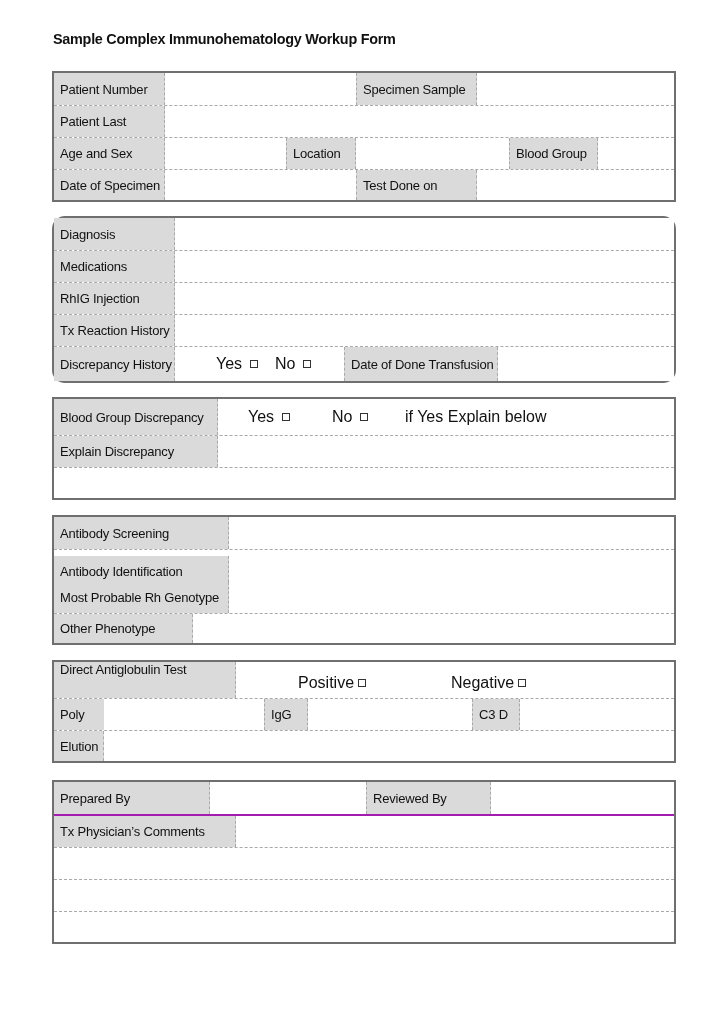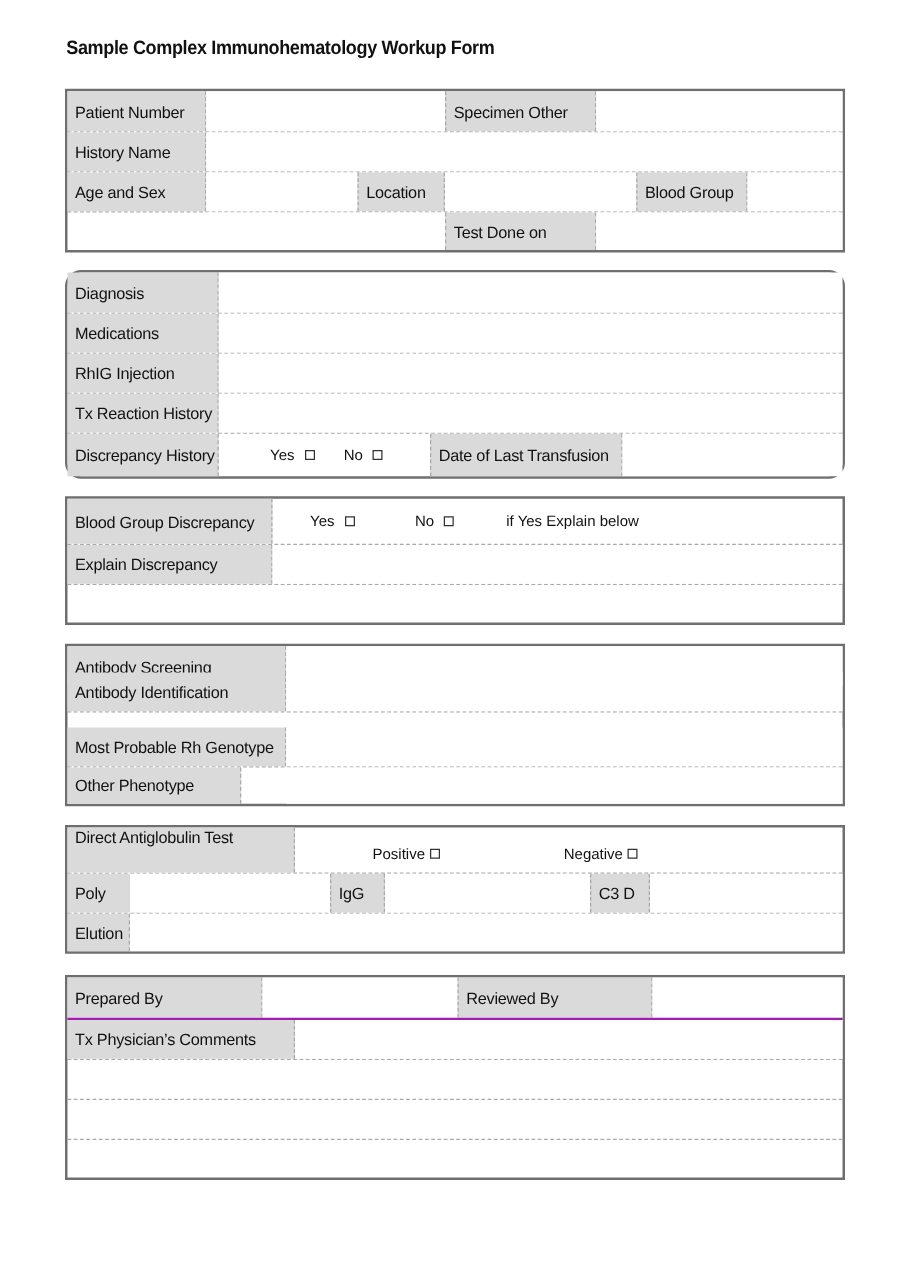--- a/index.html
+++ b/index.html
@@ -9,49 +9,50 @@
            letter-spacing: -0.3px; transform: scaleX(0.93); transform-origin: left top; white-space: nowrap; }
   .box { position: absolute; left: 52px; width: 624px; border: 2px solid #6f6f6f; border-right-width: 2px; box-sizing: border-box; background: #fff; }
   .row { position: absolute; left: 0; right: 0; border-bottom: 1px dashed #a9a9a9; box-sizing: border-box; }
   .row.last { border-bottom: none; }
   .cell { position: absolute; top: 0; bottom: 0; box-sizing: border-box; font-size: 13px;
           display: flex; align-items: center; padding-left: 6px; white-space: nowrap;
           letter-spacing: -0.2px; }
   .lbl { background: #dadada; border-right: 1px dashed #a9a9a9; }
   .lbl.bl { border-left: 1px dashed #a9a9a9; }
   .val { background: #fff; }
-  .opt { position: absolute; top: 0; bottom: 0; display: flex; align-items: center; font-size: 12px; white-space: nowrap; }
+  .opt { position: absolute; top: 0; bottom: 0; display: flex; align-items: center; font-size: 16px; white-space: nowrap; }
   .chk { display: inline-block; width: 8px; height: 8px; border: 1px solid #333; margin-left: 8px; box-sizing: border-box; vertical-align: middle; }
   .chk.tight { margin-left: 4px; }
 </style>
 </head>
 <body>
 
 <div class="title">Sample Complex Immunohematology Workup Form</div>
 
 <div class="box" style="top:71px; height:131px;">
   <div class="row" style="top:0; height:33px;">
     <div class="cell lbl" style="left:0; width:111px;">Patient Number</div>
     <div class="cell val" style="left:111px; width:191px;"></div>
-    <div class="cell lbl bl" style="left:302px; width:121px;">Specimen Other</div>
+    <div class="cell lbl bl" style="left:302px; width:121px;">Specimen Sample</div>
     <div class="cell val" style="left:423px; right:0;"></div>
   </div>
   <div class="row" style="top:33px; height:32px;">
-    <div class="cell lbl" style="left:0; width:111px;">History Name</div>
+    <div class="cell lbl" style="left:0; width:111px;">Patient Last</div>
     <div class="cell val" style="left:111px; right:0;"></div>
   </div>
   <div class="row" style="top:65px; height:32px;">
     <div class="cell lbl" style="left:0; width:111px;">Age and Sex</div>
     <div class="cell val" style="left:111px; width:121px;"></div>
     <div class="cell lbl bl" style="left:232px; width:70px;">Location</div>
     <div class="cell val" style="left:302px; width:153px;"></div>
     <div class="cell lbl bl" style="left:455px; width:89px;">Blood Group</div>
     <div class="cell val" style="left:544px; right:0;"></div>
   </div>
   <div class="row last" style="top:97px; height:30px;">
+    <div class="cell lbl" style="left:0; width:111px;">Date of Specimen</div>
     <div class="cell val" style="left:111px; width:191px;"></div>
     <div class="cell lbl bl" style="left:302px; width:121px;">Test Done on</div>
     <div class="cell val" style="left:423px; right:0;"></div>
   </div>
 </div>
 
 <div class="box" style="top:216px; height:167px;border-radius:13px;">
   <div class="row" style="top:0; height:33px;">
     <div class="cell lbl" style="left:0; width:121px;">Diagnosis</div>
     <div class="cell val" style="left:121px; right:0;"></div>
@@ -71,21 +72,21 @@
   <div class="row last" style="top:129px; height:34px;">
     <div class="cell lbl" style="left:0; width:121px;">Discrepancy History</div>
     <div class="opt" style="left:162px;">
       <span>Yes</span>
       <span class="chk"></span>
     </div>
     <div class="opt" style="left:221px;">
       <span>No</span>
       <span class="chk"></span>
     </div>
-    <div class="cell lbl bl" style="left:290px; width:154px;">Date of Last Transfusion</div>
+    <div class="cell lbl bl" style="left:290px; width:154px;">Date of Done Transfusion</div>
     <div class="cell val" style="left:444px; right:0;"></div>
   </div>
 </div>
 
 <div class="box" style="top:397px; height:103px;">
   <div class="row" style="top:0; height:37px;">
     <div class="cell lbl" style="left:0; width:164px;">Blood Group Discrepancy</div>
     <div class="opt" style="left:194px;">
       <span>Yes</span>
       <span class="chk"></span>
@@ -101,21 +102,21 @@
     <div class="cell val" style="left:164px; right:0;"></div>
   </div>
   <div class="row last" style="top:69px; height:30px;"></div>
 </div>
 
 <div class="box" style="top:515px; height:130px;">
   <div class="row" style="top:0; height:33px;">
     <div class="cell lbl" style="left:0; width:175px;">Antibody Screening</div>
     <div class="cell val" style="left:175px; right:0;"></div>
   </div>
-  <div class="row" style="top:21px; height:32px;">
+  <div class="row" style="top:39px; height:32px;">
     <div class="cell lbl" style="left:0; width:175px;">Antibody Identification</div>
     <div class="cell val" style="left:175px; right:0;"></div>
   </div>
   <div class="row" style="top:65px; height:32px;">
     <div class="cell lbl" style="left:0; width:175px;">Most Probable Rh Genotype</div>
     <div class="cell val" style="left:175px; right:0;"></div>
   </div>
   <div class="row last" style="top:97px; height:29px;">
     <div class="cell lbl" style="left:0; width:139px;">Other Phenotype</div>
     <div class="cell val" style="left:175px; right:0;"></div>
@@ -145,21 +146,21 @@
   <div class="row last" style="top:69px; height:30px;">
     <div class="cell lbl" style="left:0; width:50px;">Elution</div>
     <div class="cell val" style="left:50px; right:0;"></div>
   </div>
 </div>
 
 <div class="box" style="top:780px; height:164px;">
   <div class="row" style="top:0; height:34px; border-bottom:2px solid #a21caf;">
     <div class="cell lbl" style="left:0; width:156px;">Prepared By</div>
     <div class="cell val" style="left:156px; width:156px;"></div>
-    <div class="cell lbl bl" style="left:312px; width:156px;">Reviewed By</div>
+    <div class="cell lbl bl" style="left:312px; width:125px;">Reviewed By</div>
     <div class="cell val" style="left:468px; right:0;"></div>
   </div>
   <div class="row" style="top:34px; height:32px;">
     <div class="cell lbl" style="left:0; width:182px;">Tx Physician’s Comments</div>
     <div class="cell val" style="left:182px; right:0;"></div>
   </div>
   <div class="row" style="top:66px; height:32px;"></div>
   <div class="row" style="top:98px; height:32px;"></div>
   <div class="row last" style="top:130px; height:30px;"></div>
 </div>

